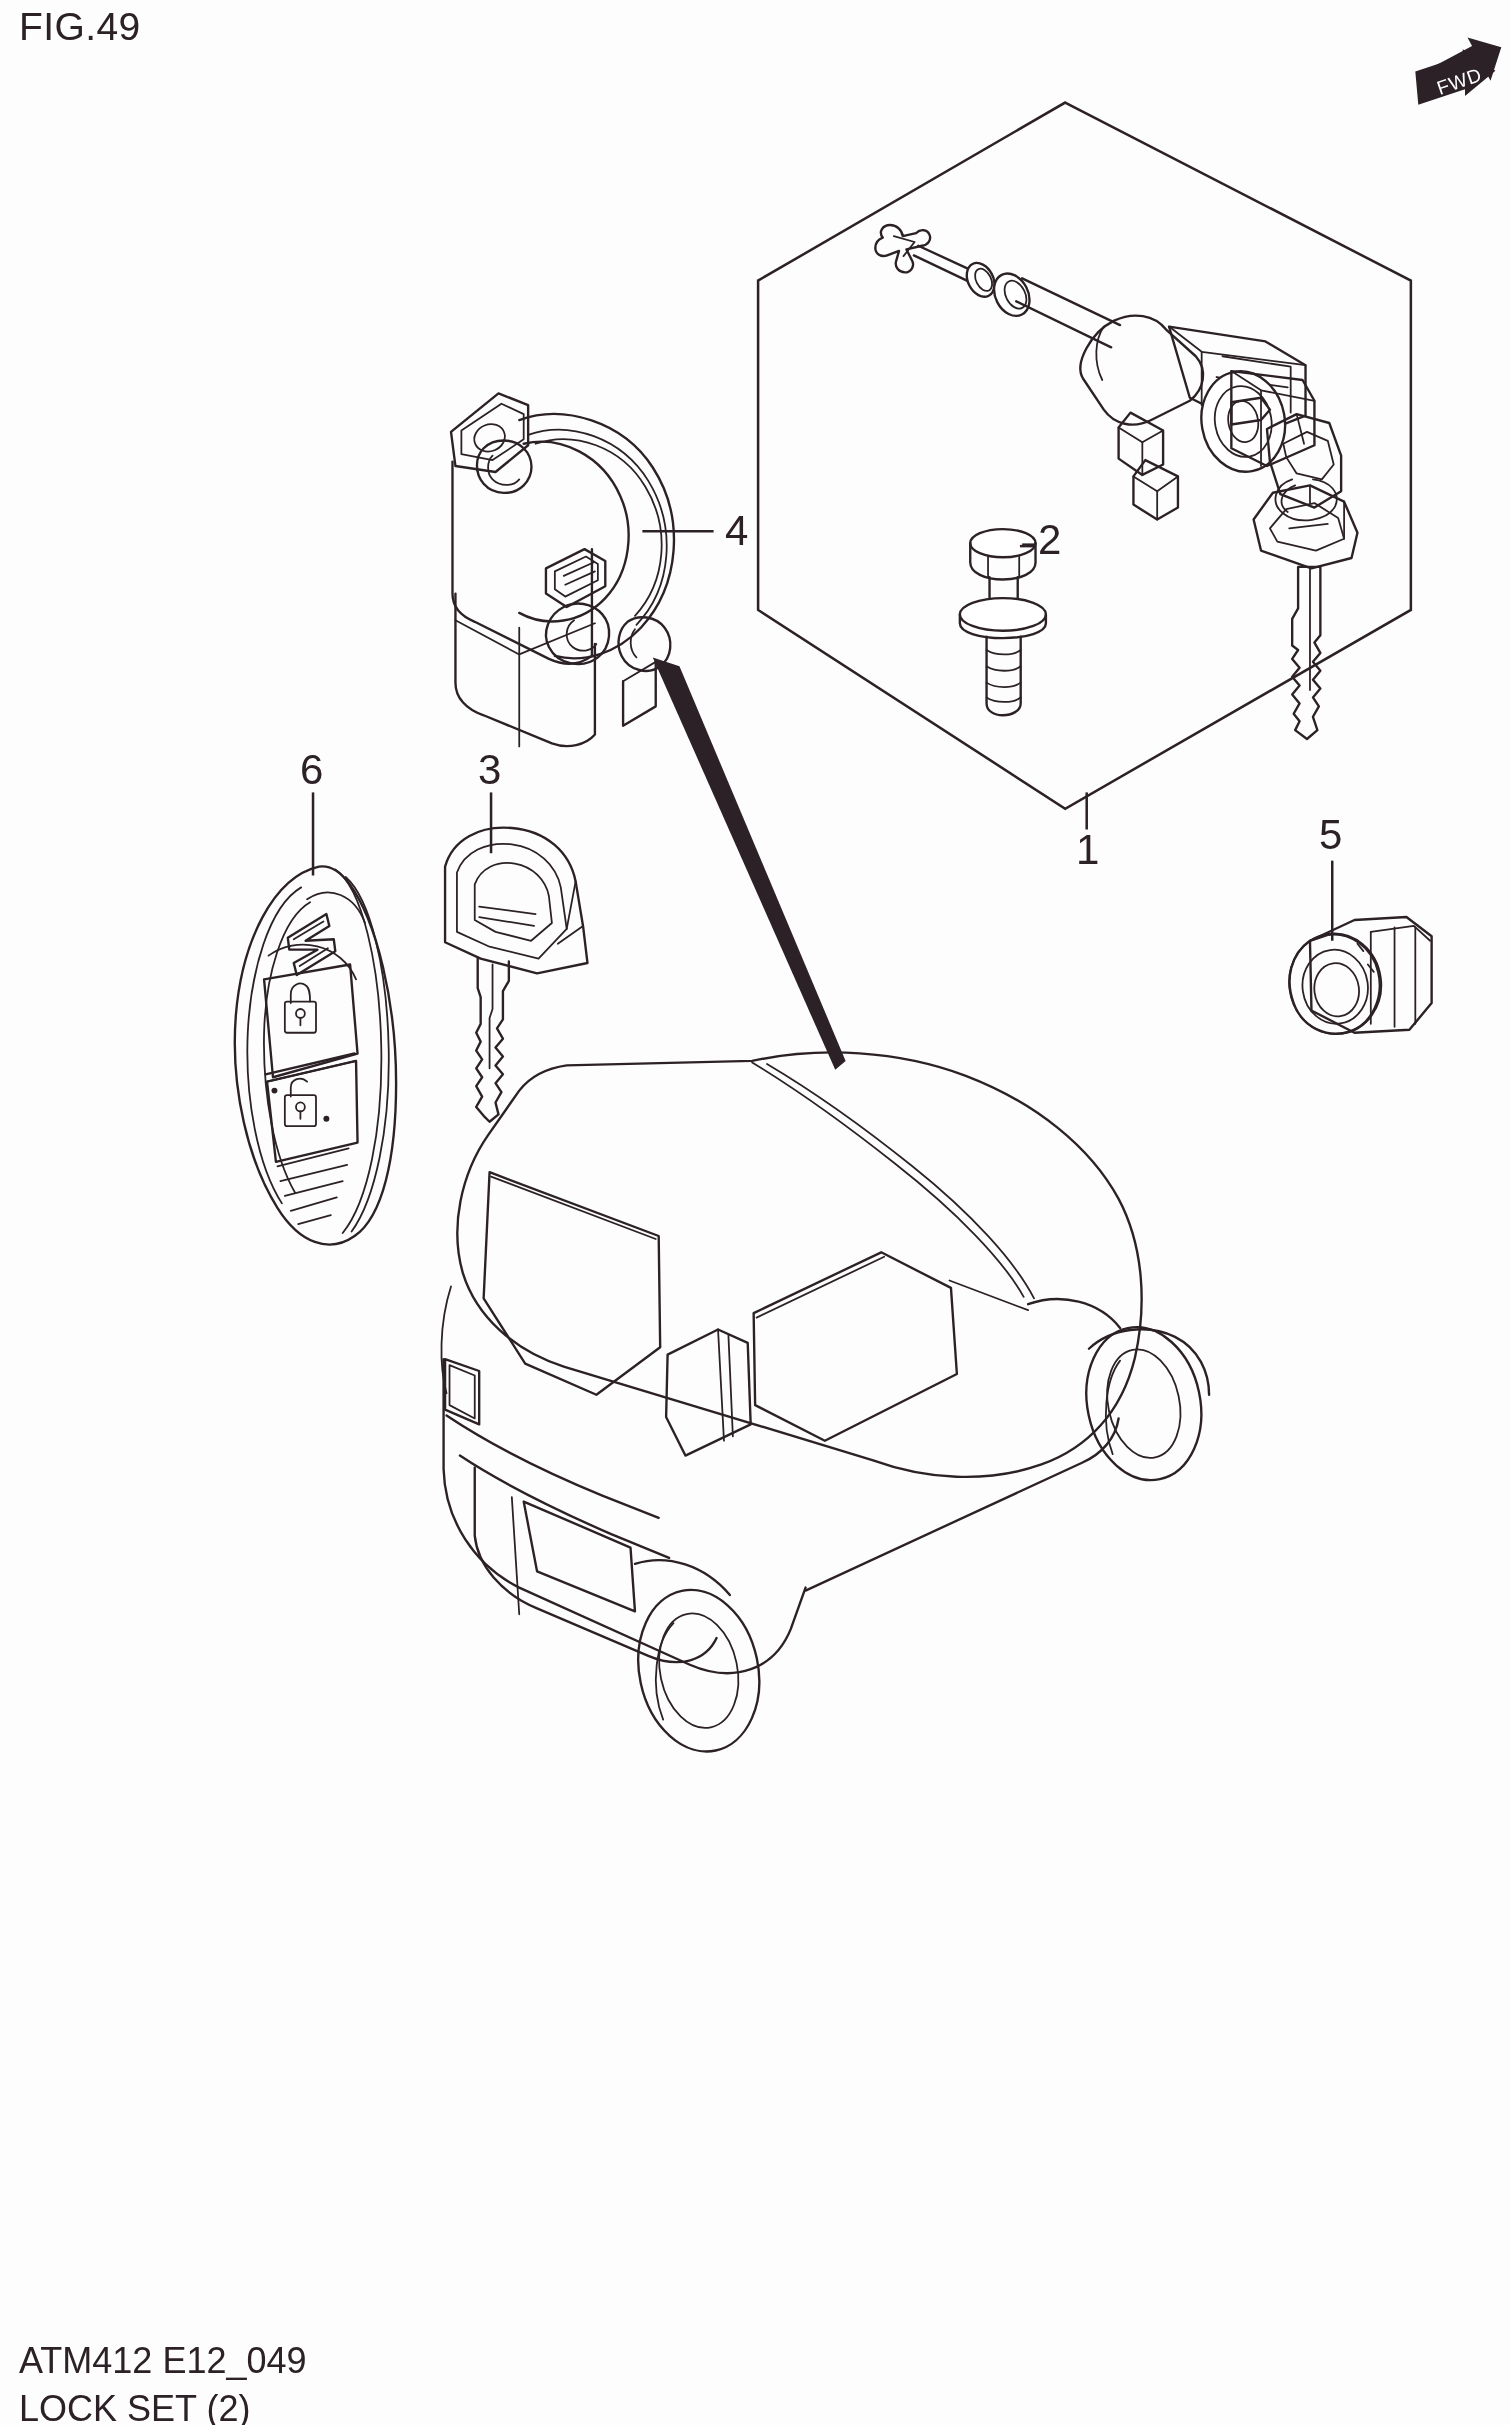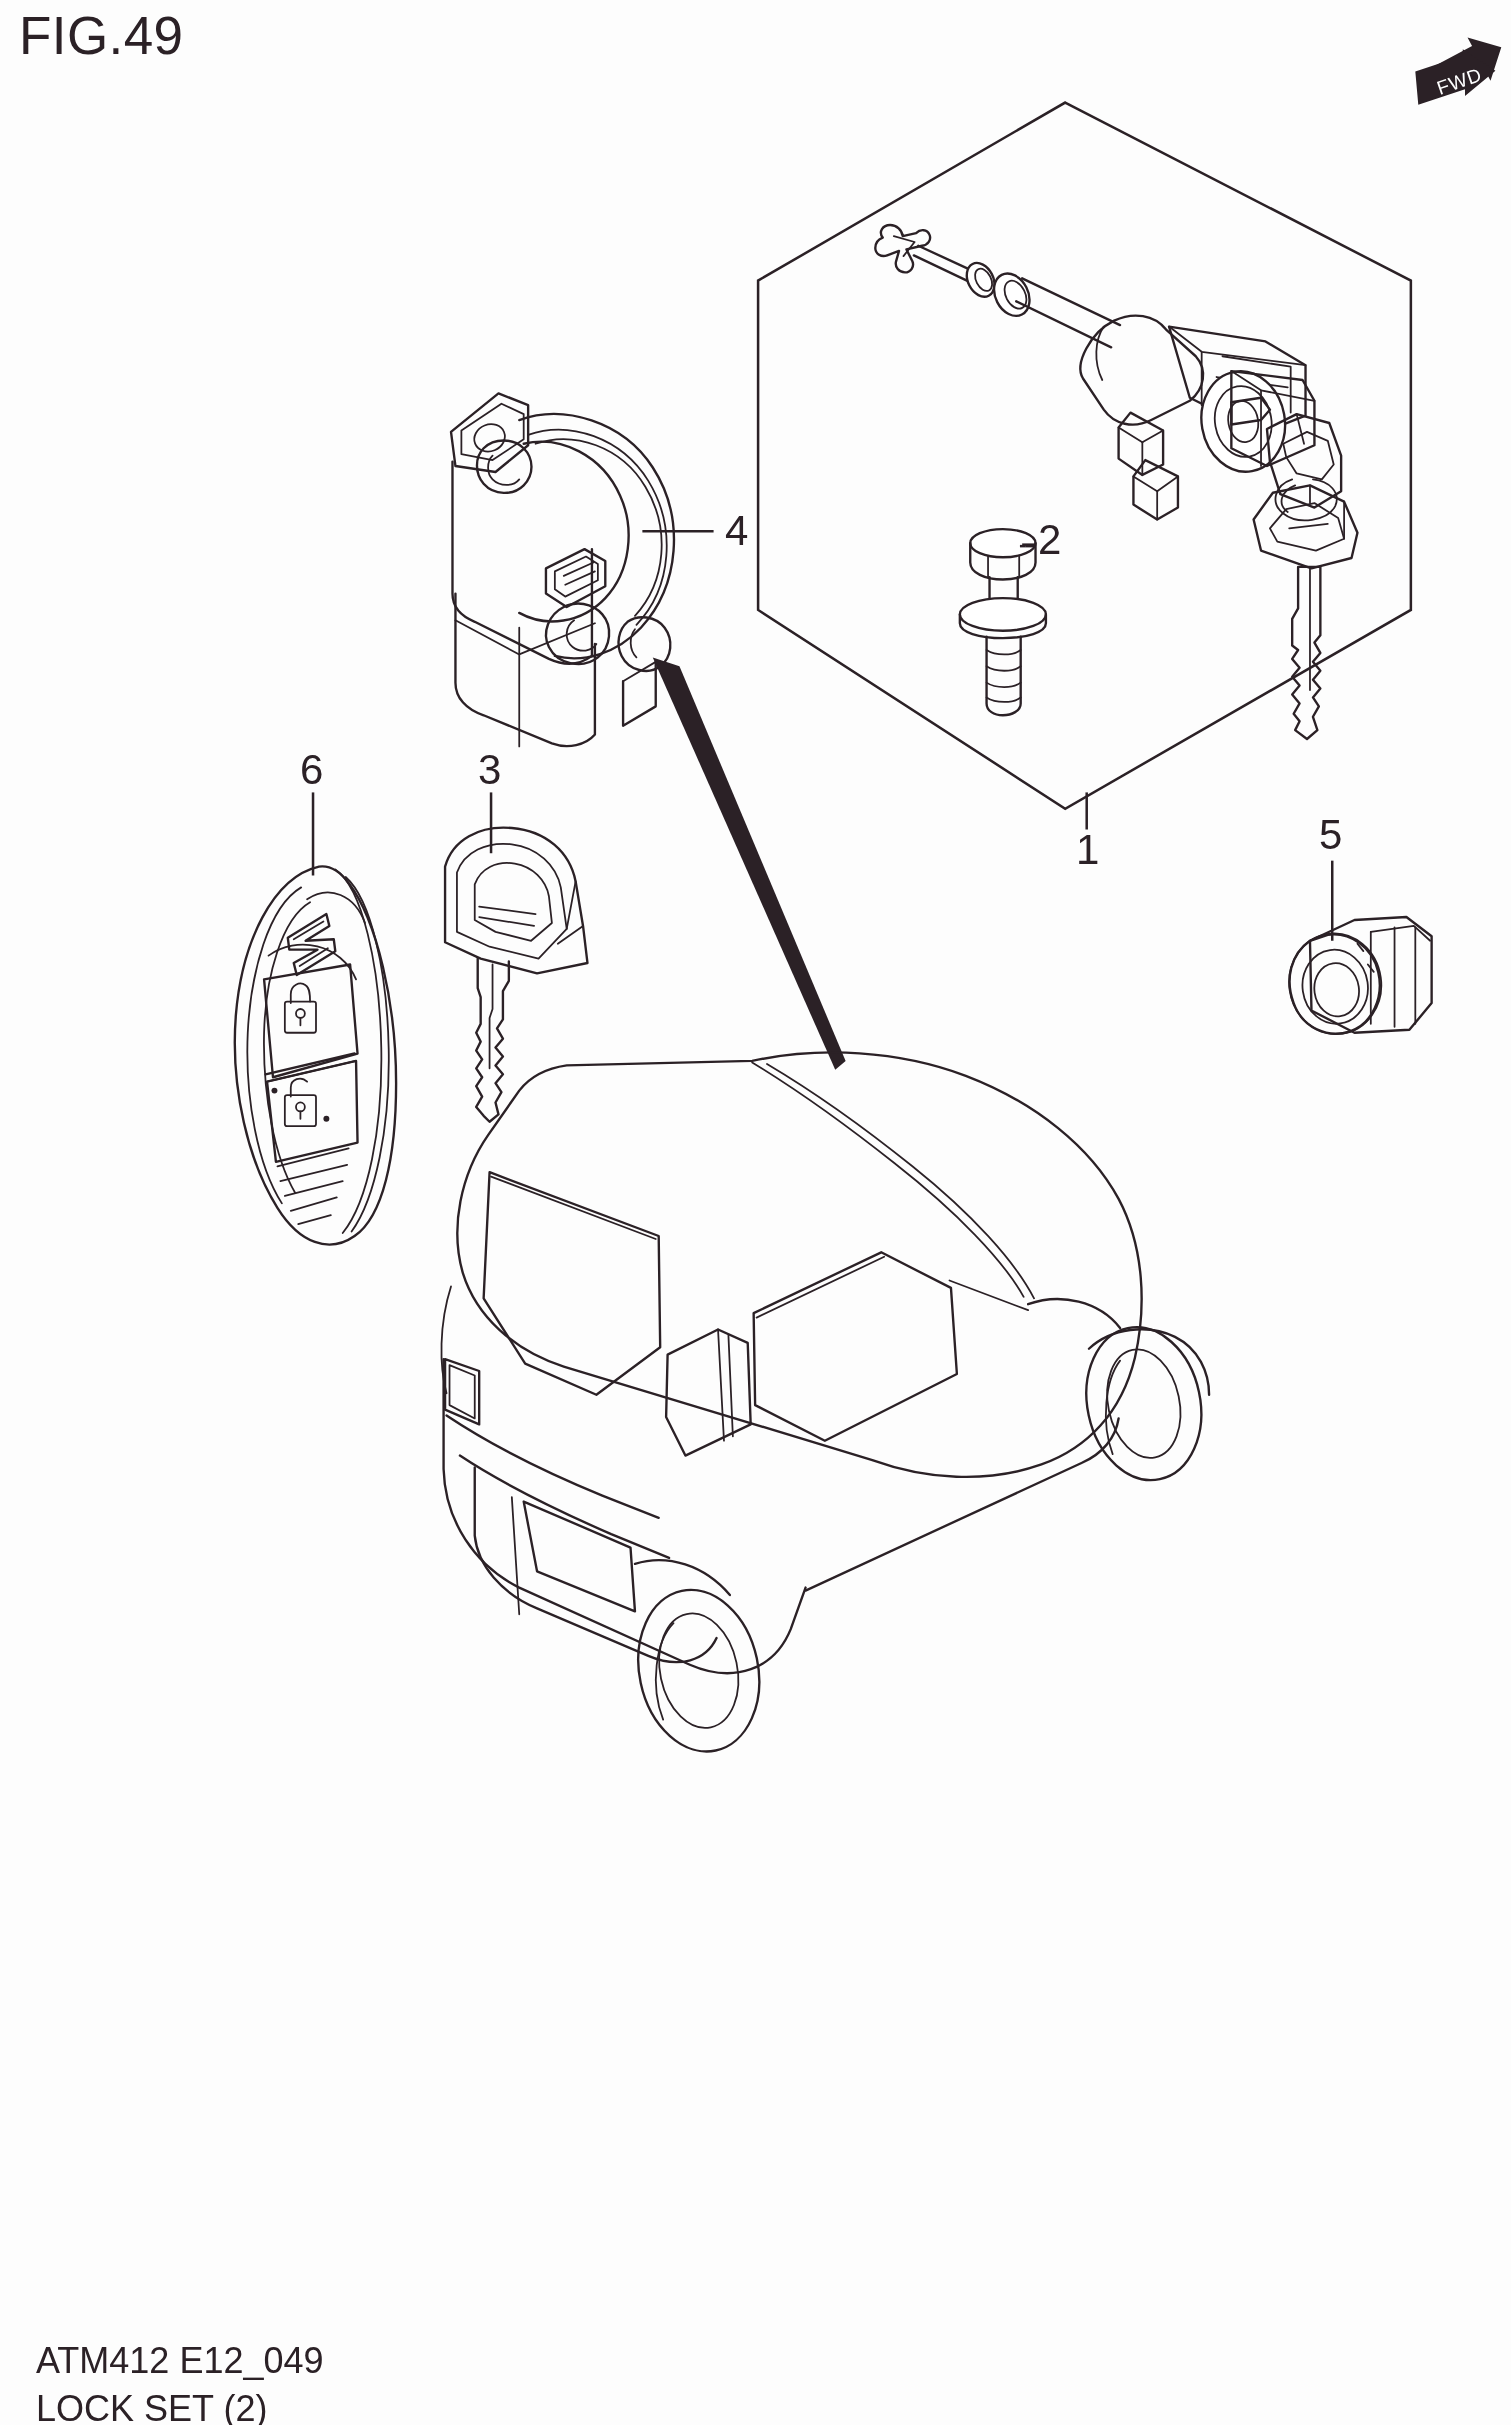--- a/index.html
+++ b/index.html
@@ -3,26 +3,26 @@
 <meta charset="utf-8">
 <style>
   html,body{margin:0;padding:0;background:#fdfdfd;}
   body{
     width:1511px;height:2426px;position:relative;overflow:hidden;
     font-family:"Liberation Sans", sans-serif;
     color:#2b2126;
   }
   #fig-title{
     position:absolute;left:19px;top:4.5px;
-    font-size:53px;letter-spacing:0.4px;font-weight:400;color:#2b2126;
+    font-size:39px;letter-spacing:0.4px;font-weight:400;color:#2b2126;
   }
   #footer-block{
     position:absolute;left:19px;top:2337px;font-size:36px;line-height:1.32;color:#2b2126;
   }
-  #footer-block div{white-space:nowrap;margin-left:17px;}
+  #footer-block div{white-space:nowrap;}
   .canvas{position:absolute;left:0;top:0;width:1511px;height:2426px;}
   .num{
     position:absolute;font-size:42px;color:#2b2126;line-height:1;
     user-select:none;
   }
   svg{display:block;}
   .ln{fill:none;stroke:#2b2126;stroke-width:3.2;stroke-linecap:round;stroke-linejoin:round;}
   .ln-thin{fill:none;stroke:#2b2126;stroke-width:2.4;stroke-linecap:round;stroke-linejoin:round;}
   .ln-hex{fill:none;stroke:#2b2126;stroke-width:3.4;stroke-linejoin:miter;}
   .leader{stroke:#2b2126;stroke-width:3.4;stroke-linecap:butt;}

